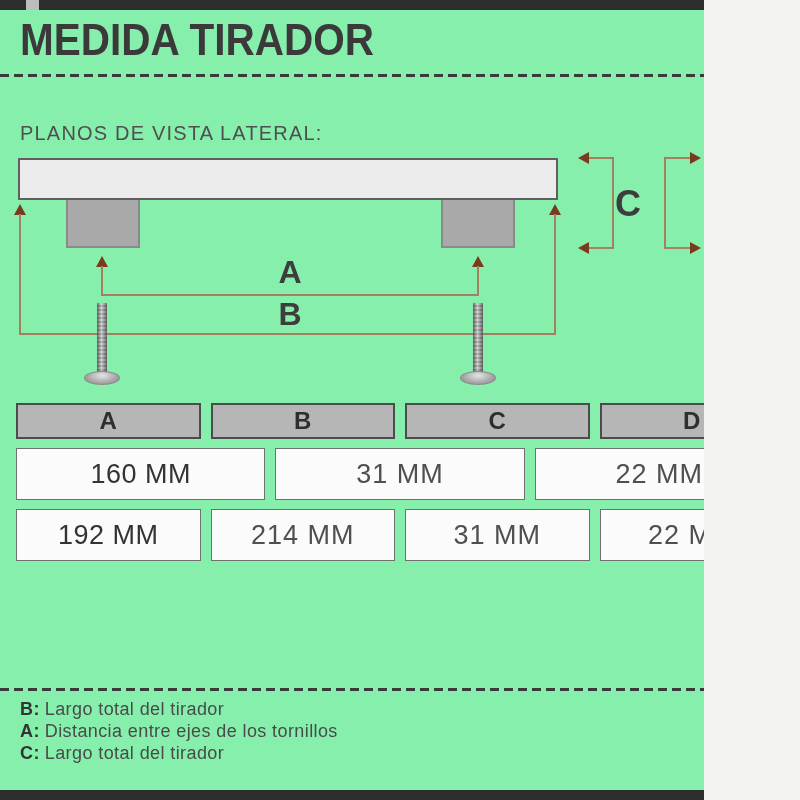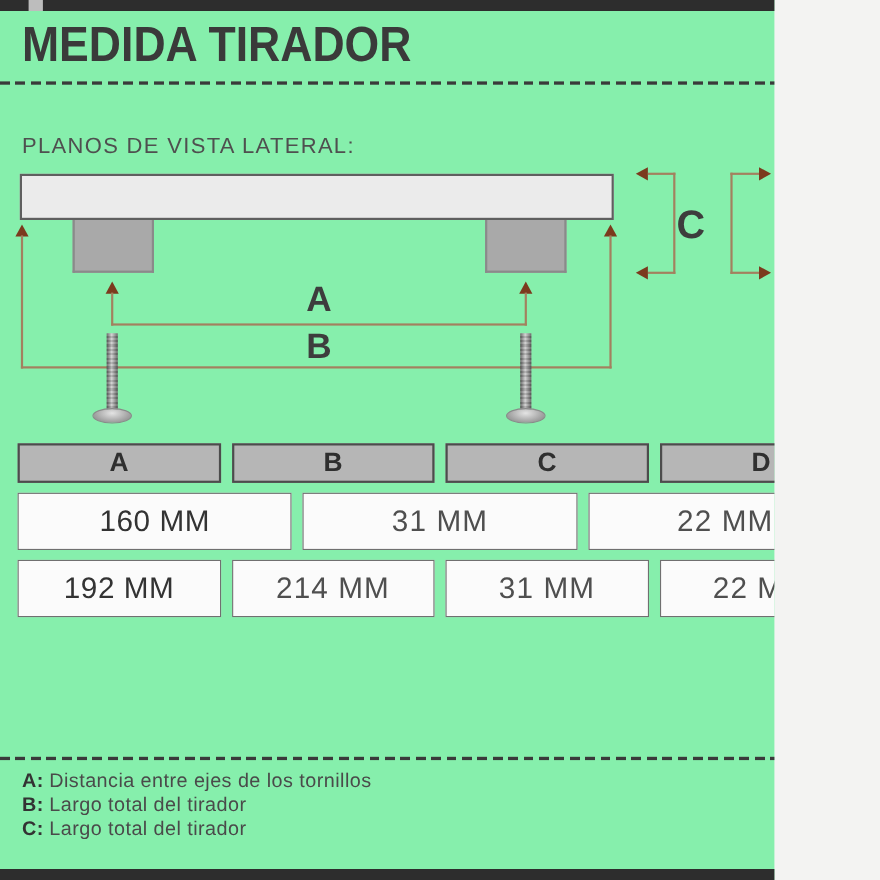--- a/index.html
+++ b/index.html
@@ -155,19 +155,19 @@
       <div class="td strong">192 MM</div>
       <div class="td">214 MM</div>
       <div class="td">31 MM</div>
       <div class="td">22 MM</div>
     </div>
   </div>
 
   <div class="dashed d2"></div>
 
   <div class="legend">
+    <div class="legend-line"><b>B:</b><span>Largo total del tirador</span></div>
     <div class="legend-line"><b>A:</b><span>Distancia entre ejes de los tornillos</span></div>
-    <div class="legend-line"><b>B:</b><span>Largo total del tirador</span></div>
     <div class="legend-line"><b>C:</b><span>Largo total del tirador</span></div>
   </div>
 
   <div class="bar-strip bottom"></div>
 </div>
 
 </body></html>

